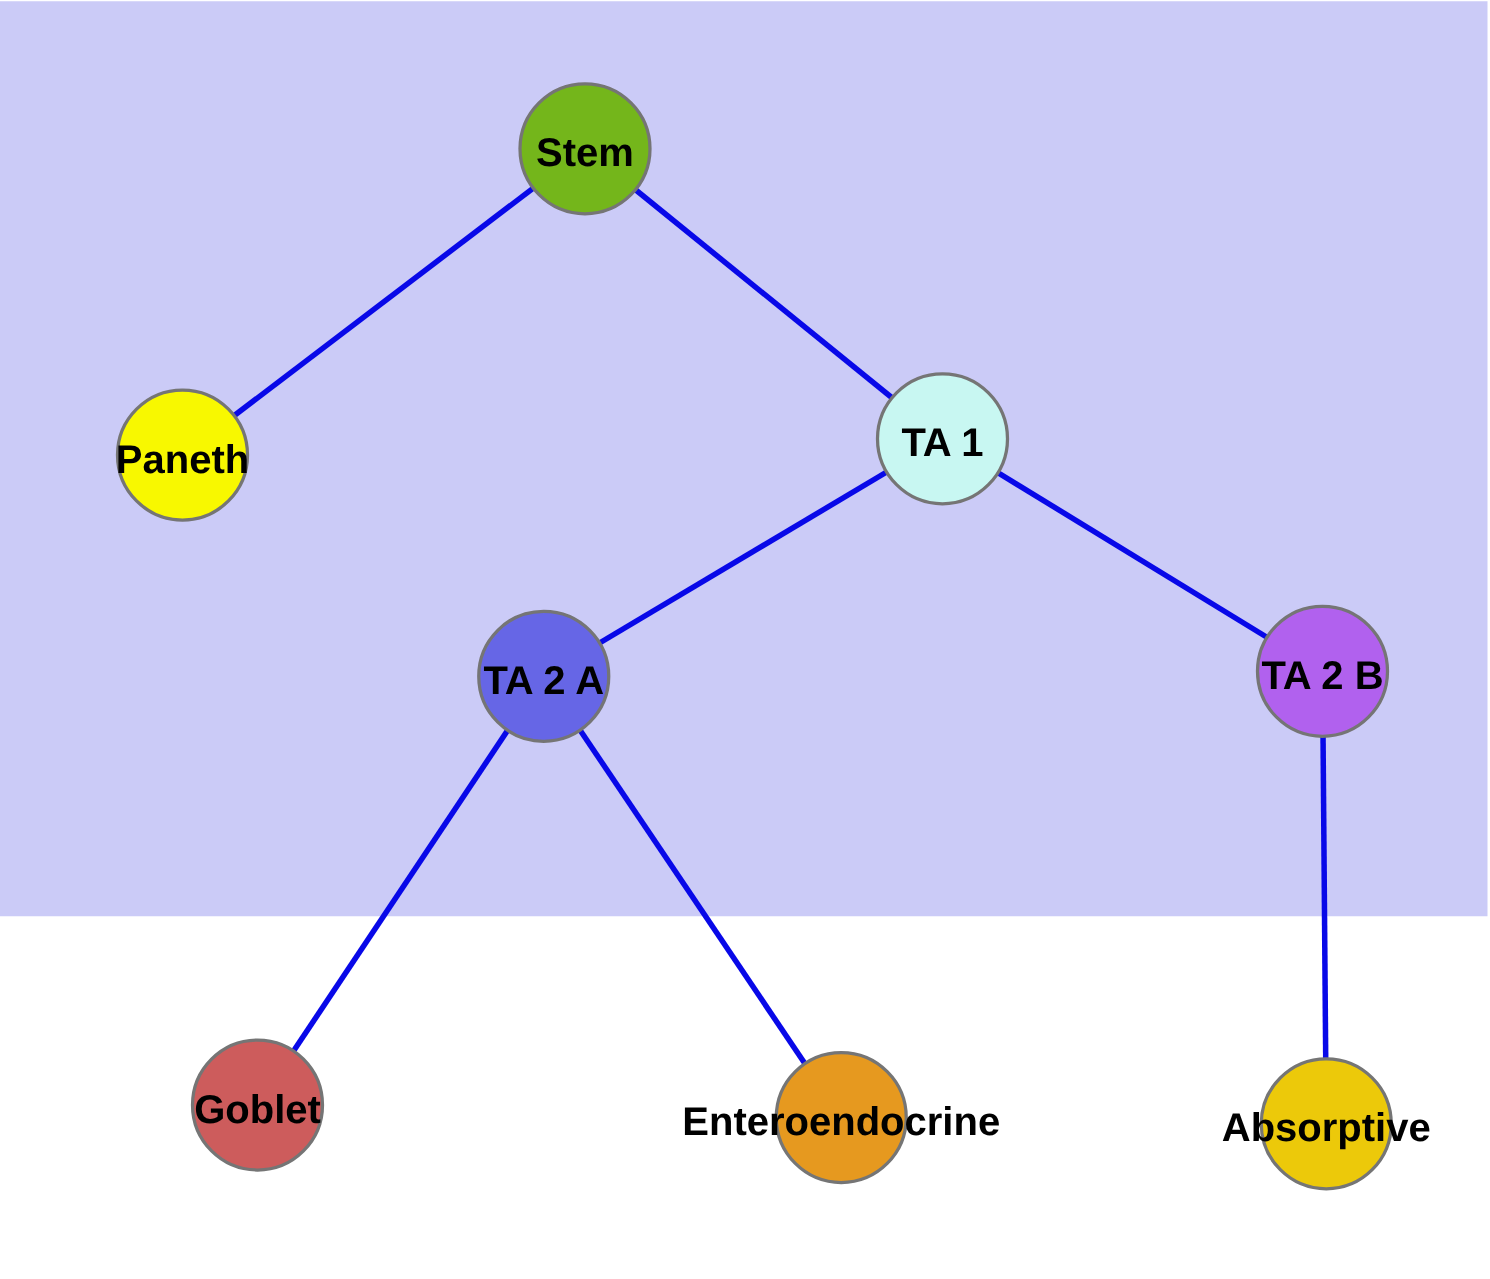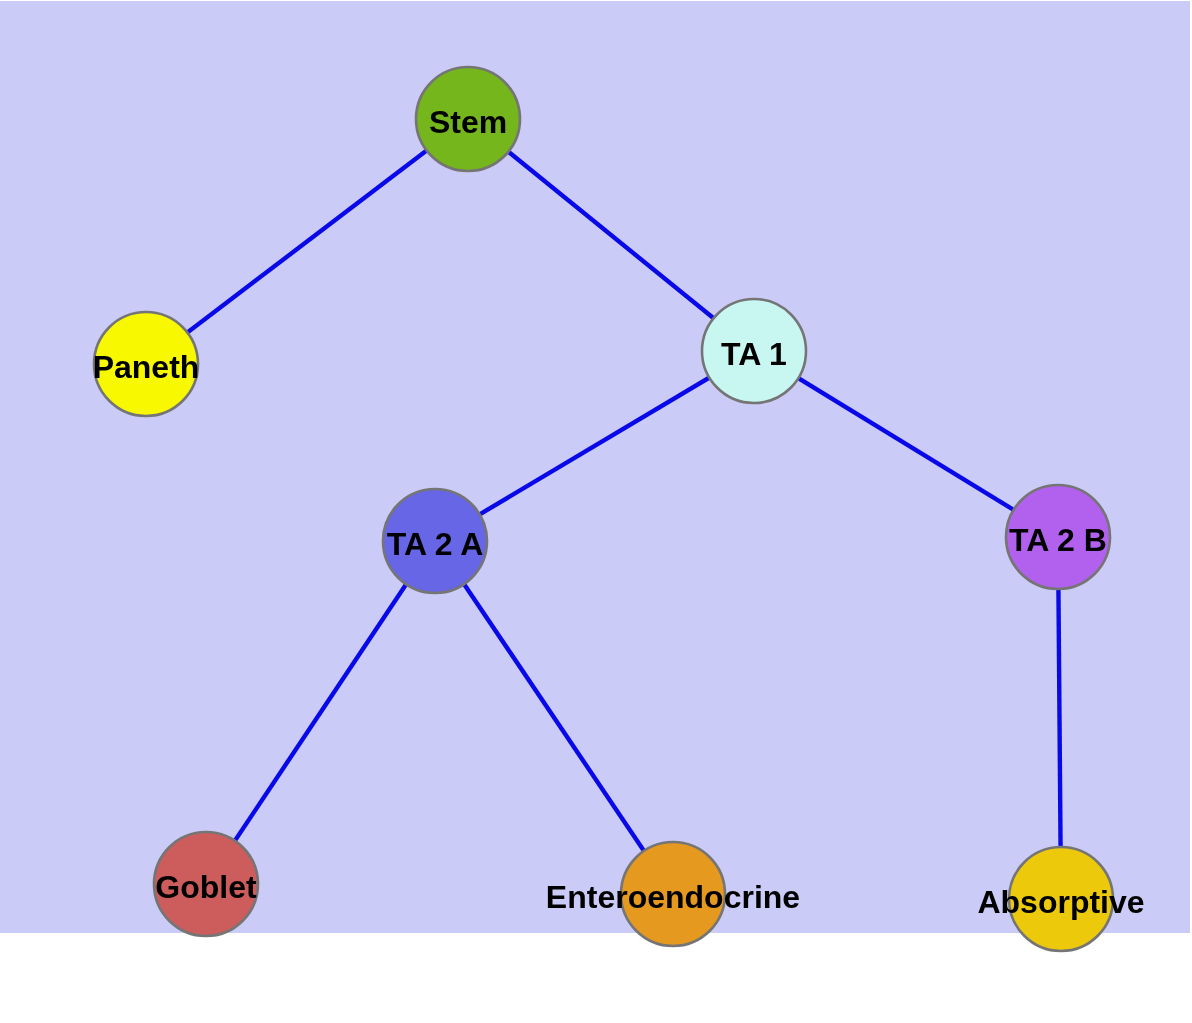--- a/index.html
+++ b/index.html
@@ -25,21 +25,21 @@
   }
   .node-label {
     font-family: "Liberation Sans", sans-serif;
     font-weight: bold;
     white-space: pre;
   }
 </style>
 </head>
 <body>
 
-<div id="diagram-canvas" style="background: rgb(203, 203, 247); width: 1190px; height: 932px;">
+<div id="diagram-canvas" style="background: rgb(203, 203, 247); width: 1190px; height: 732px;">
     <svg width="1190" height="1020" id="graph-svg">
       <line x1="468" y1="118" x2="146" y2="363" stroke="#0808e8" stroke-width="4.4"></line>
       <line x1="468" y1="118" x2="754" y2="350" stroke="#0808e8" stroke-width="4.4"></line>
       <line x1="754" y1="350" x2="435" y2="540" stroke="#0808e8" stroke-width="4.4"></line>
       <line x1="754" y1="350" x2="1058" y2="536" stroke="#0808e8" stroke-width="4.4"></line>
       <line x1="435" y1="540" x2="206" y2="883" stroke="#0808e8" stroke-width="4.4"></line>
       <line x1="435" y1="540" x2="673" y2="893" stroke="#0808e8" stroke-width="4.4"></line>
       <line x1="1058" y1="536" x2="1061" y2="898" stroke="#0808e8" stroke-width="4.4"></line>
       <g>
         <circle cx="468" cy="118" r="52" fill="#74b61b" stroke="#757575" stroke-width="2.6"></circle>

